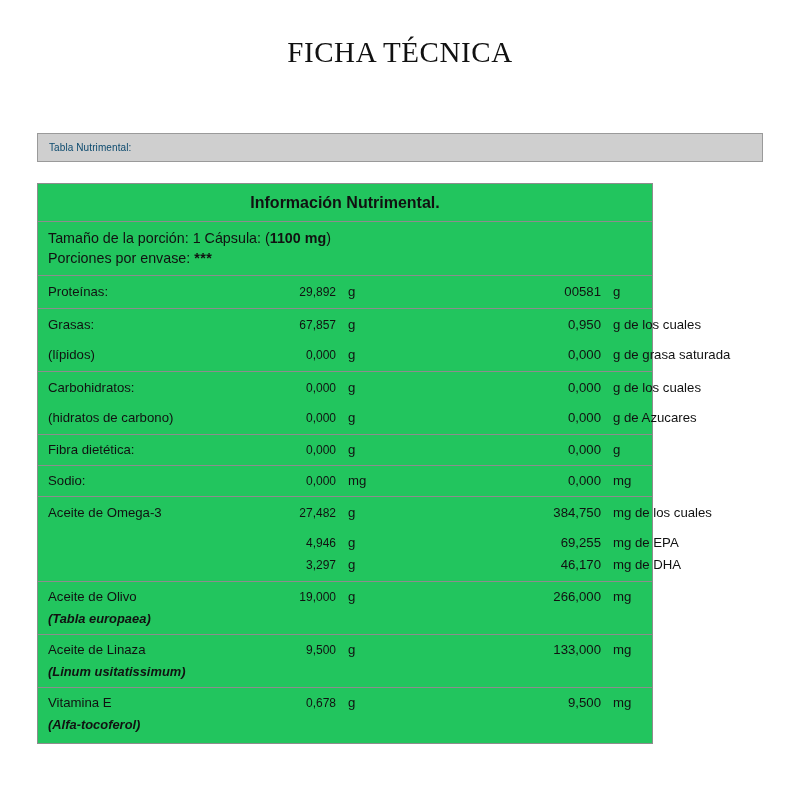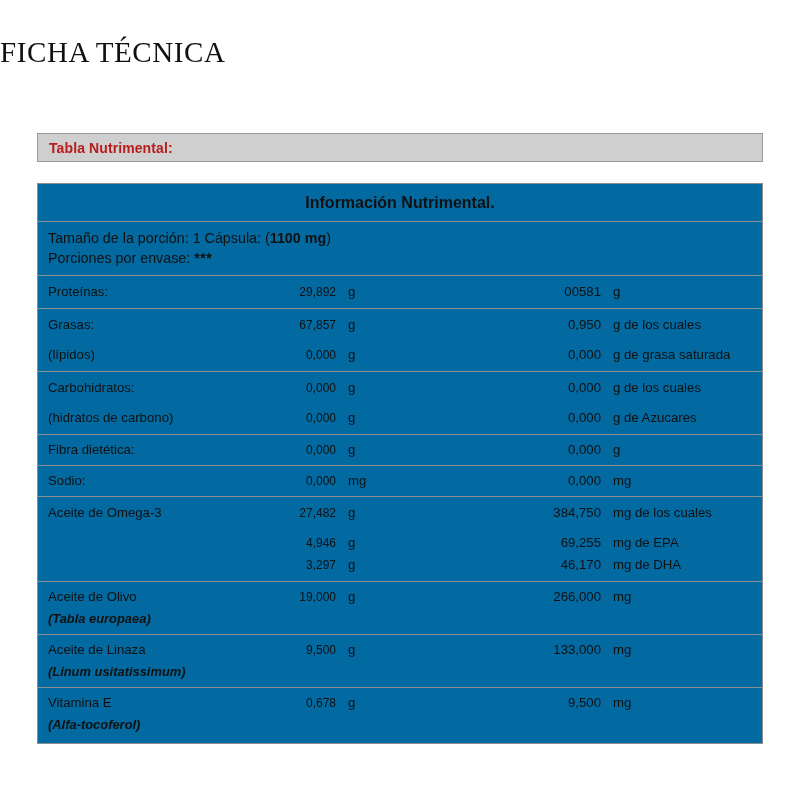--- a/index.html
+++ b/index.html
@@ -20,21 +20,21 @@
     width: 800px;
     height: 800px;
   }
 
   
   .doc-title {
     position: absolute;
     left: 0;
     top: 36px;
     width: 800px;
-    text-align: left;
+    text-align: center;
     font-family: "Liberation Serif", serif;
     font-size: 29px;
     letter-spacing: 0.6px;
     color: #111111;
     white-space: nowrap;
   }
 
   
   .section-bar {
     position: absolute;
@@ -42,36 +42,36 @@
     top: 133px;
     width: 726px;
     height: 29px;
     background: #cfcfcf;
     border: 1px solid #9a9a9a;
     box-sizing: border-box;
     display: flex;
     align-items: center;
   }
   .section-bar-label {
-    font-size: 14px;
-    font-weight: bold;
-    color: #b91c1c;
+    font-size: 10px;
+    font-weight: normal;
+    color: #0c4a6e;
     padding-left: 11px;
     letter-spacing: 0.1px;
   }
 
   
   .nutri-table {
     position: absolute;
     left: 37px;
     top: 183px;
-    width: 726px;
+    width: 616px;
     border: 1px solid #8d8d8d;
     box-sizing: border-box;
-    background: #0369a1;
+    background: #22c55e;
   }
 
   .band {
     border-bottom: 1px solid #8d8d8d;
     box-sizing: border-box;
   }
   .band.last { border-bottom: none; }
 
   
   .band-title {

